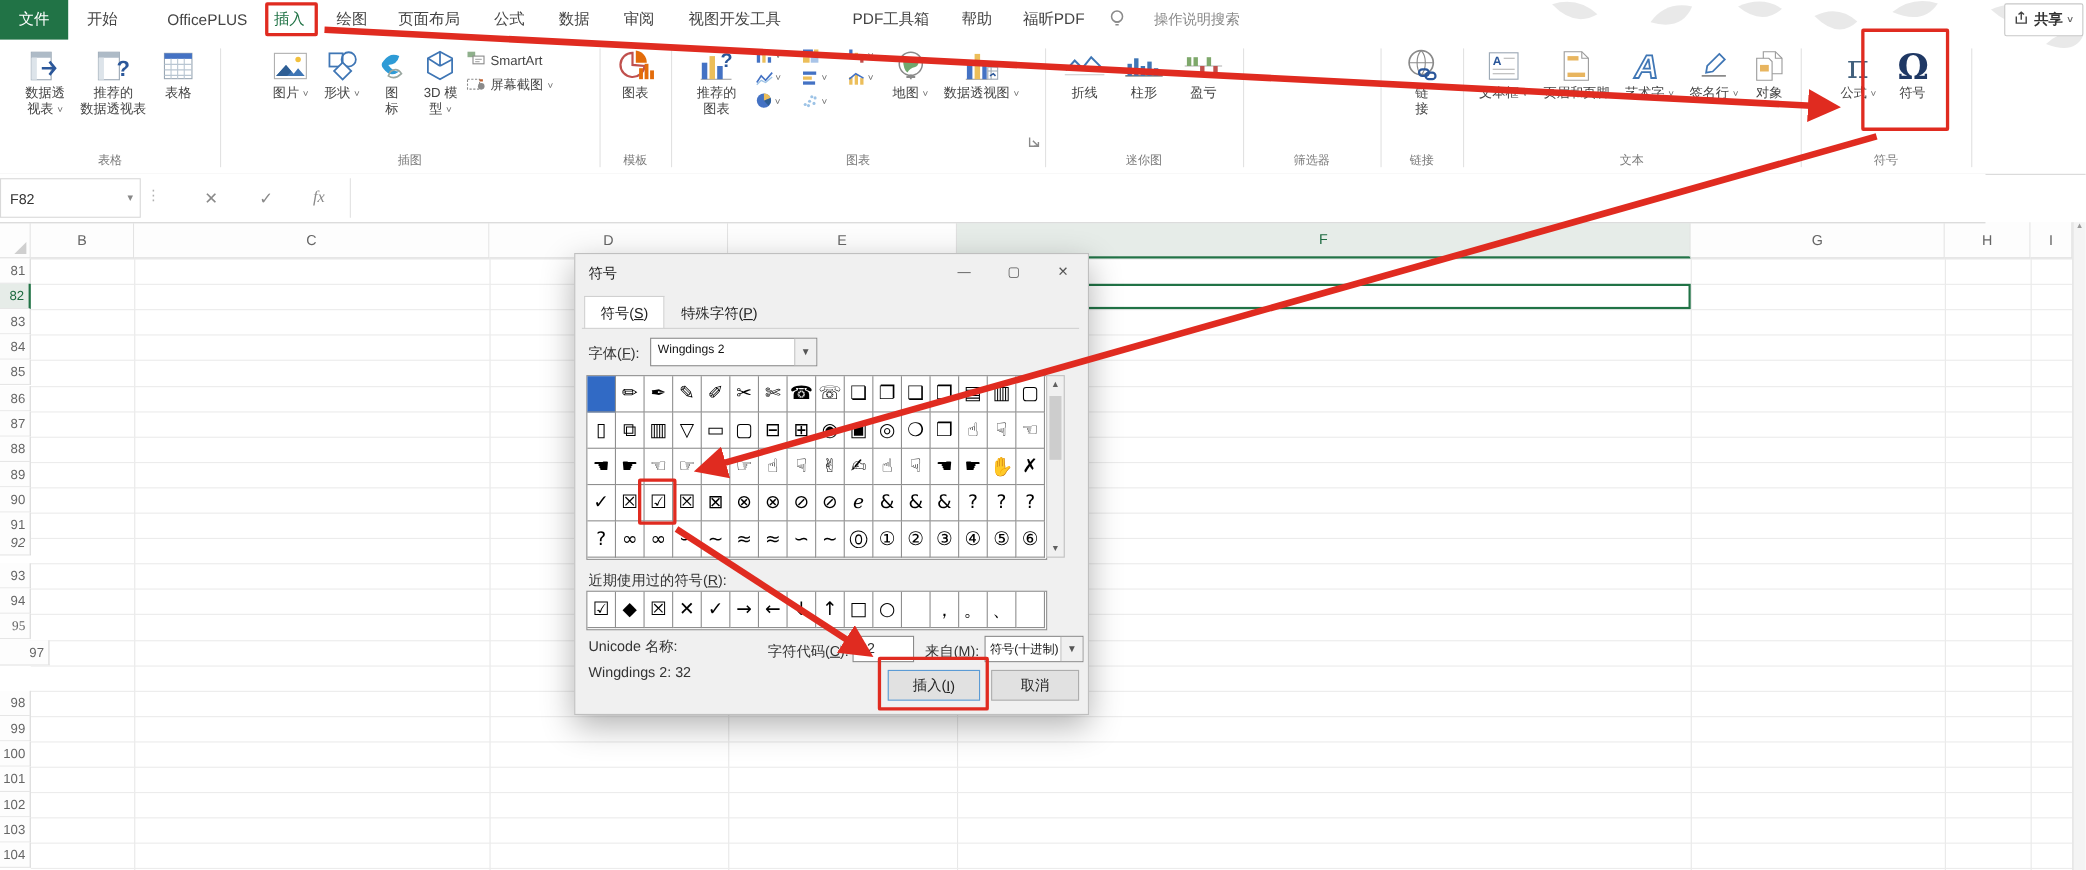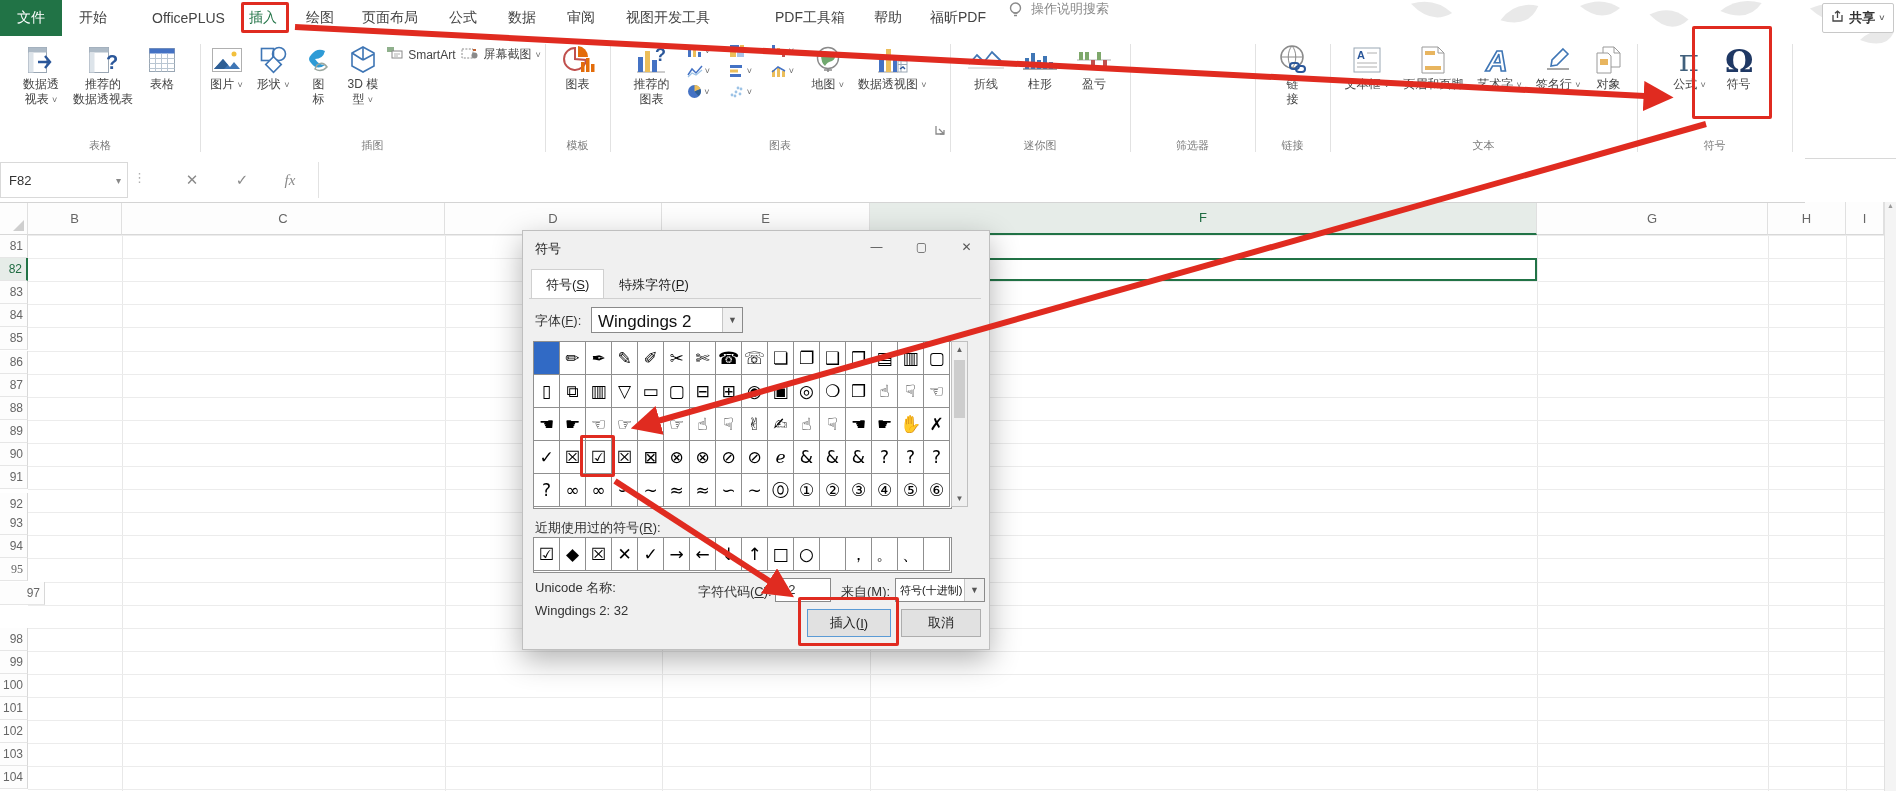--- a/index.html
+++ b/index.html
@@ -4,34 +4,34 @@
 <style>
   html,body{margin:0;padding:0}
   body{width:1896px;height:791px;position:relative;overflow:hidden;background:#fff;
        font-family:"Liberation Sans","DejaVu Sans",sans-serif;color:#333}
   
   #menubar{position:absolute;left:0;top:0;width:1896px;height:36px;z-index:2}
   #file-tab{position:absolute;left:0;top:0;width:62px;height:36px;background:#217346;color:#fff;
             display:flex;align-items:center;justify-content:center;font-size:14px;cursor:pointer}
   .menu-item{position:absolute;top:0;height:36px;display:flex;align-items:center;font-size:14px;color:#444;cursor:pointer;white-space:nowrap}
   .menu-item.active{color:#217346}
-  #menu-search{position:absolute;left:1008px;top:0;height:36px;display:flex;gap:8px;color:#888;font-size:13px}
+  #menu-search{position:absolute;left:1008px;top:0;height:36px;display:flex;align-items:center;gap:26px;color:#888;font-size:13px}
   #share-btn{position:absolute;left:1822px;top:3px;width:70px;height:28px;border:1px solid #c8c8c8;background:#fff;
              display:flex;align-items:center;justify-content:center;gap:4px;font-size:13px;font-weight:bold;color:#333;border-radius:2px;cursor:pointer}
   
   #ribbon{position:absolute;left:0;top:36px;width:1896px;height:122px;z-index:2;border-bottom:1px solid #d8d8d8}
   .rgroup{position:absolute;top:2px;height:118px}
   .rbtns{display:flex;align-items:flex-start;justify-content:center;height:96px;gap:2px;padding-top:2px}
   .glabel{position:absolute;bottom:3px;left:0;width:100%;text-align:center;font-size:11px;color:#7a7a7a}
   .gsep{position:absolute;top:8px;width:1px;height:108px;background:#e2e2e2}
   .rbtn{display:flex;flex-direction:column;align-items:center;padding:3px 6px;cursor:pointer;border-radius:2px}
   .rbtn .ric{height:34px;display:flex;align-items:center;justify-content:center}
   .rbtn .rlb{font-size:12px;line-height:15px;color:#444;text-align:center;white-space:nowrap}
   .caret{font-size:9px;color:#666;line-height:8px}
-  .smallstack{display:flex;flex-direction:row;gap:6px;padding-top:6px}
+  .smallstack{display:flex;flex-direction:column;gap:6px;padding-top:6px}
   .sbtn{display:flex;align-items:center;gap:4px;font-size:12px;color:#444;cursor:pointer;white-space:nowrap}
   .minigrid{display:flex;flex-wrap:wrap;width:126px;padding-top:4px;row-gap:6px}
   .minibtn{display:flex;align-items:center;gap:2px;width:42px;cursor:pointer;justify-content:center}
   .dlglaunch{position:absolute;right:4px;bottom:18px;font-size:10px;color:#888;cursor:pointer}
   
   #formulabar{position:absolute;left:0;top:158px;width:1805px;height:44px;background:#fff;z-index:2;border-bottom:1px solid #d4d4d4}
   #namebox{position:absolute;left:0;top:4px;width:128px;height:36px;border:1px solid #d9d9d9;display:flex;align-items:center;font-size:13px;color:#333;padding-left:8px;box-sizing:border-box;background:#fff}
   #namebox .dd{position:absolute;right:6px;color:#888;font-size:10px}
   #fb-dots{position:absolute;left:133px;top:12px;color:#b0b0b0;font-size:13px;letter-spacing:0}
   .fbico{position:absolute;top:4px;height:36px;width:40px;display:flex;align-items:center;justify-content:center;color:#8a8a8a;font-size:15px;cursor:pointer}
@@ -57,21 +57,21 @@
           box-shadow:0 10px 28px rgba(0,0,0,.3);z-index:10;font-size:13px}
   #dlg-title{position:absolute;left:12px;top:9px;font-size:13px;color:#222}
   .winbtn{position:absolute;top:0;width:45px;height:32px;display:flex;align-items:center;justify-content:center;color:#555;font-size:12px;cursor:pointer}
   #dlg-tabs{position:absolute;left:8px;top:38px;height:30px;display:flex}
   .dtab{padding:6px 14px;font-size:13px;color:#222;cursor:pointer;border:1px solid transparent}
   .dtab.active{background:#fff;border:1px solid #d0d0d0;border-bottom:1px solid #fff}
   #tabline{position:absolute;left:6px;top:67px;width:452px;height:1px;background:#d0d0d0}
   .u{text-decoration:underline}
   #font-label{position:absolute;left:12px;top:81px}
   #font-combo{position:absolute;left:68px;top:76px;width:152px;height:26px;border:1px solid #8a8a8a;background:#fff;box-sizing:border-box;cursor:pointer}
-  #font-combo .cv{position:absolute;left:6px;top:4px;font-size:17px;color:#111}
+  #font-combo .cv{position:absolute;left:6px;top:4px;font-size:11px;color:#111}
   .combo-arrow{position:absolute;right:0;top:0;width:19px;height:100%;background:#f0f0f0;border-left:1px solid #c6c6c6;
                display:flex;align-items:center;justify-content:center;font-size:9px;color:#555}
   #sym-grid{position:absolute;left:10px;top:110px;width:417px;height:166px;border:1px solid #8f8f8f;background:#fff;
             display:grid;grid-template-columns:repeat(16,26px);grid-template-rows:repeat(5,33px)}
   .symcell{border-right:1px solid #8f8f8f;border-bottom:1px solid #8f8f8f;box-sizing:border-box;display:flex;align-items:center;justify-content:center;
            font-size:17px;color:#000;cursor:pointer;font-family:"DejaVu Sans",sans-serif}
   .symcell.selblue{background:#316ac5}
   #sym-scroll{position:absolute;left:428px;top:110px;width:17px;height:166px;border:1px solid #c0c0c0;background:#f0f0f0;box-sizing:border-box;cursor:pointer}
   .scr{position:absolute;left:0;width:100%;text-align:center;font-size:8px;color:#606060}
   #sym-thumb{position:absolute;left:2px;top:18px;width:11px;height:58px;background:#cdcdcd}
@@ -594,21 +594,21 @@
       <div class="rowhead sel" style="top: 56.1px; height: 23.1px;">82</div>
       <div class="rowhead" style="top: 79.2px; height: 23.1px;">83</div>
       <div class="rowhead" style="top: 102.3px; height: 23.1px;">84</div>
       <div class="rowhead" style="top: 125.4px; height: 23.1px;">85</div>
       <div class="rowhead" style="top: 148.5px; height: 23.1px;">86</div>
       <div class="rowhead" style="top: 171.6px; height: 23.1px;">87</div>
       <div class="rowhead" style="top: 194.7px; height: 23.1px;">88</div>
       <div class="rowhead" style="top: 217.8px; height: 23.1px;">89</div>
       <div class="rowhead" style="top: 240.9px; height: 23.1px;">90</div>
       <div class="rowhead" style="top: 264px; height: 23.1px;">91</div>
-      <div class="rowhead" style="top: 291px; height: 23.1px;">92</div>
+      <div class="rowhead" style="top: 280px; height: 23.1px; font-style: italic;">92</div>
       <div class="rowhead" style="top: 310.2px; height: 23.1px;">93</div>
       <div class="rowhead" style="top: 333.3px; height: 23.1px;">94</div>
       <div class="rowhead" style="top: 356.4px; height: 23.1px; font-family: Liberation Serif, serif;">95</div>
       <div class="rowhead" style="top: 379.5px; height: 23.1px;">40</div>
       <div class="rowhead" style="top: 380px; height: 23.1px; padding-left: 40px;">97</div>
       <div class="rowhead" style="top: 425.7px; height: 23.1px;">98</div>
       <div class="rowhead" style="top: 448.8px; height: 23.1px;">99</div>
       <div class="rowhead" style="top: 471.9px; height: 23.1px;">100</div>
       <div class="rowhead" style="top: 495px; height: 23.1px;">101</div>
       <div class="rowhead" style="top: 518.1px; height: 23.1px;">102</div>

